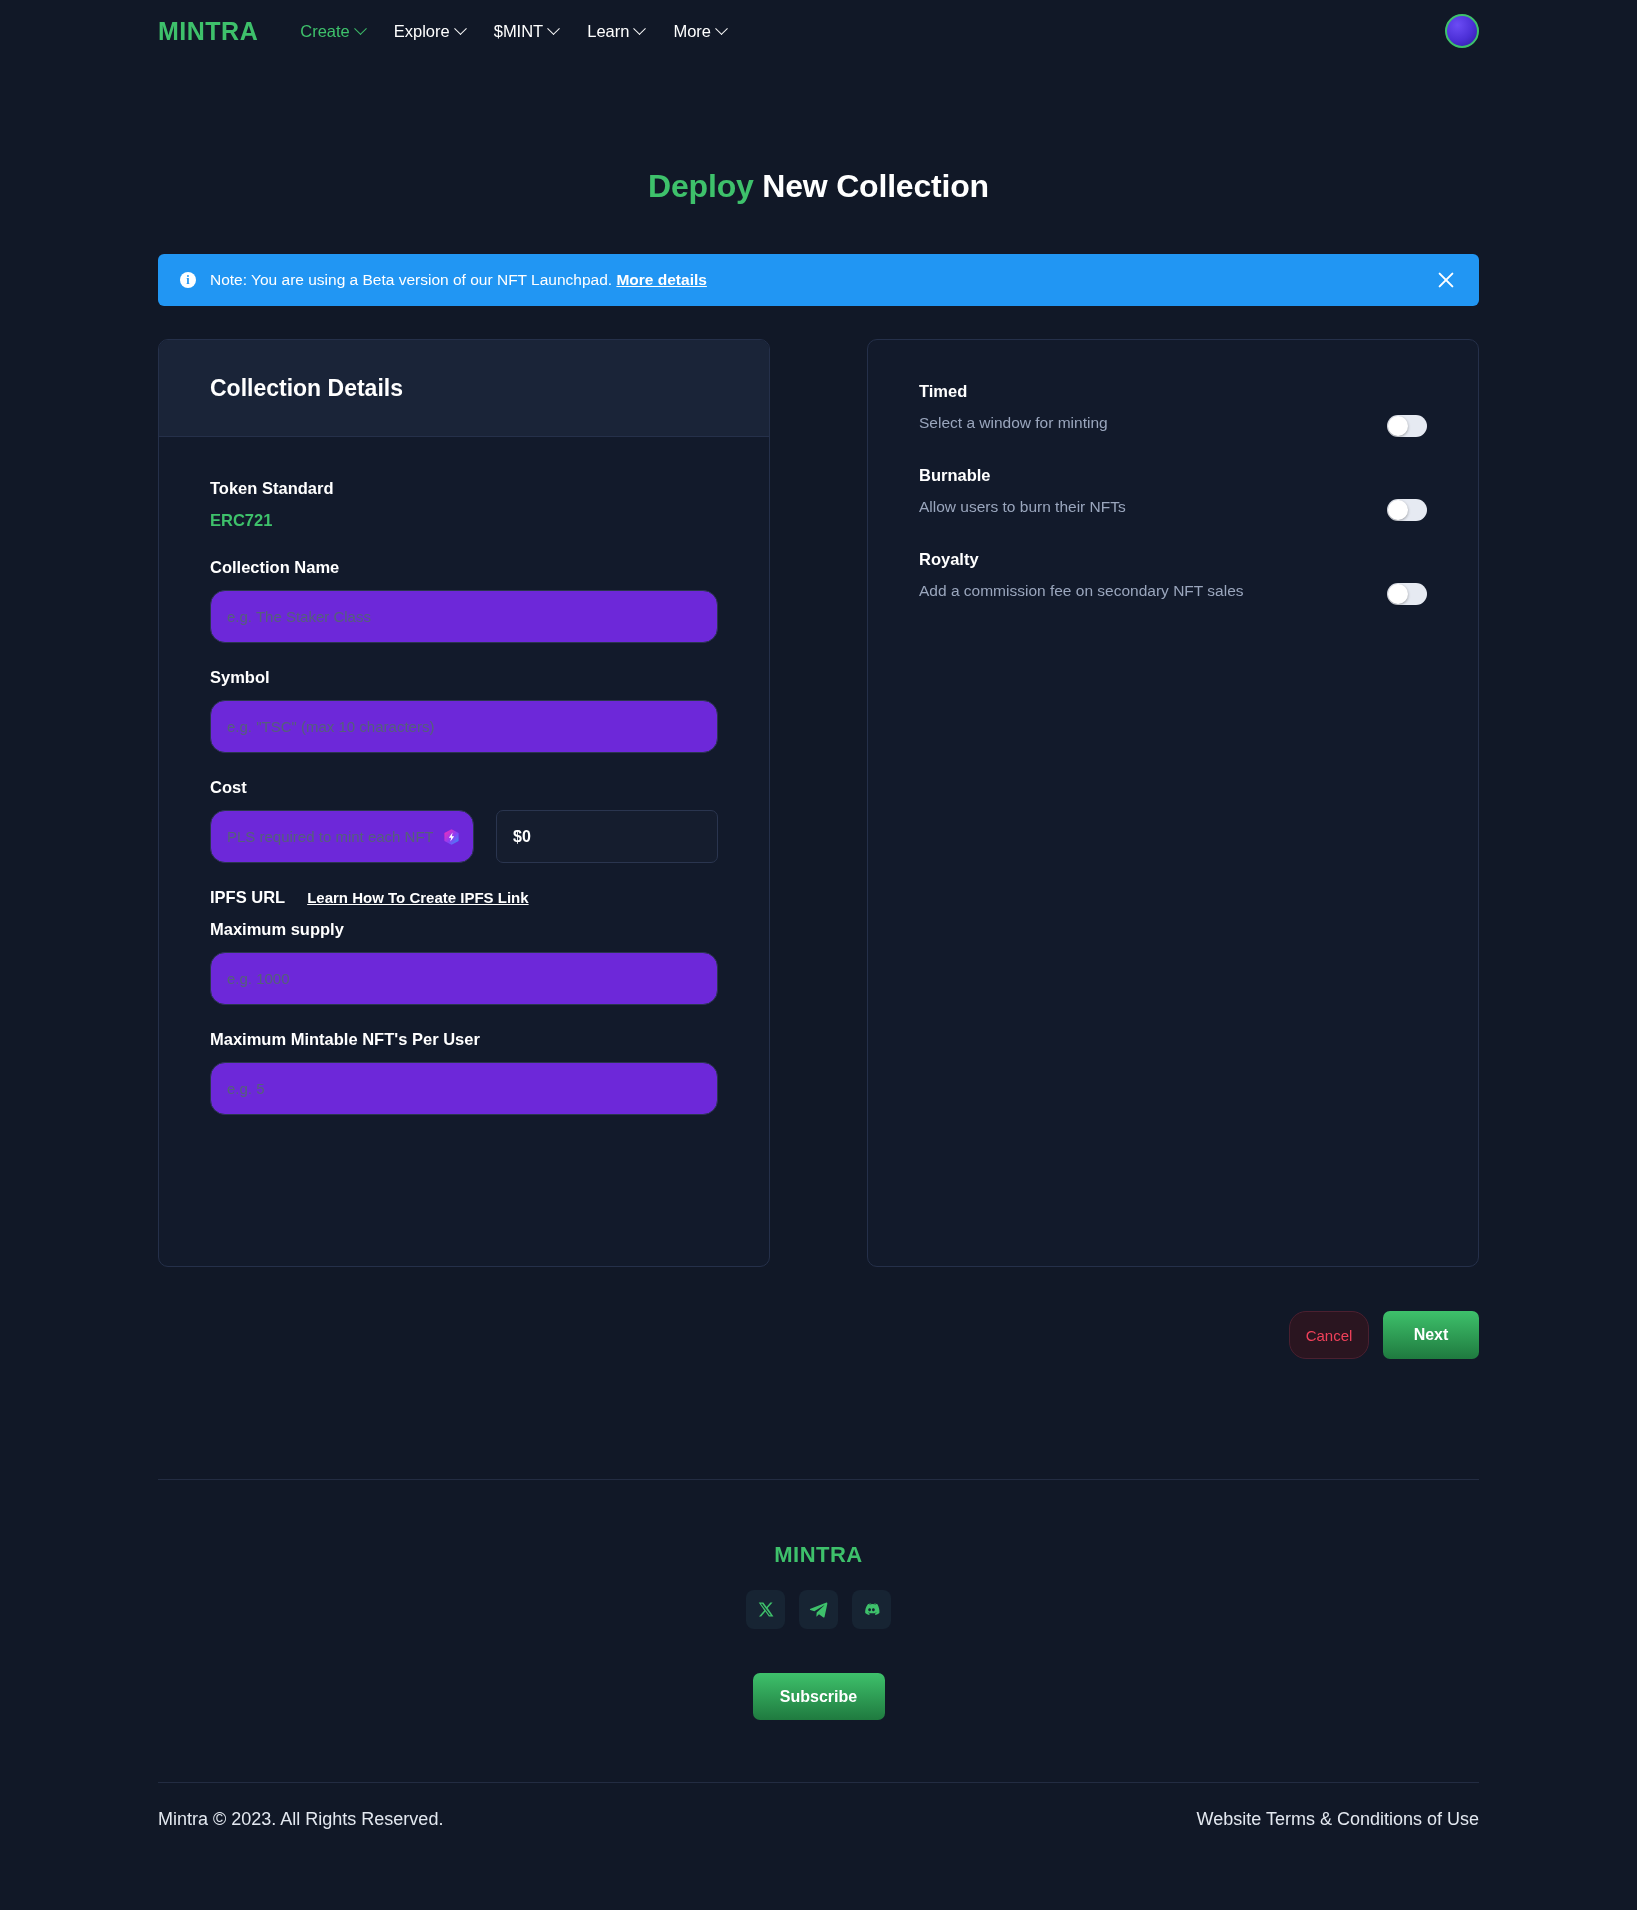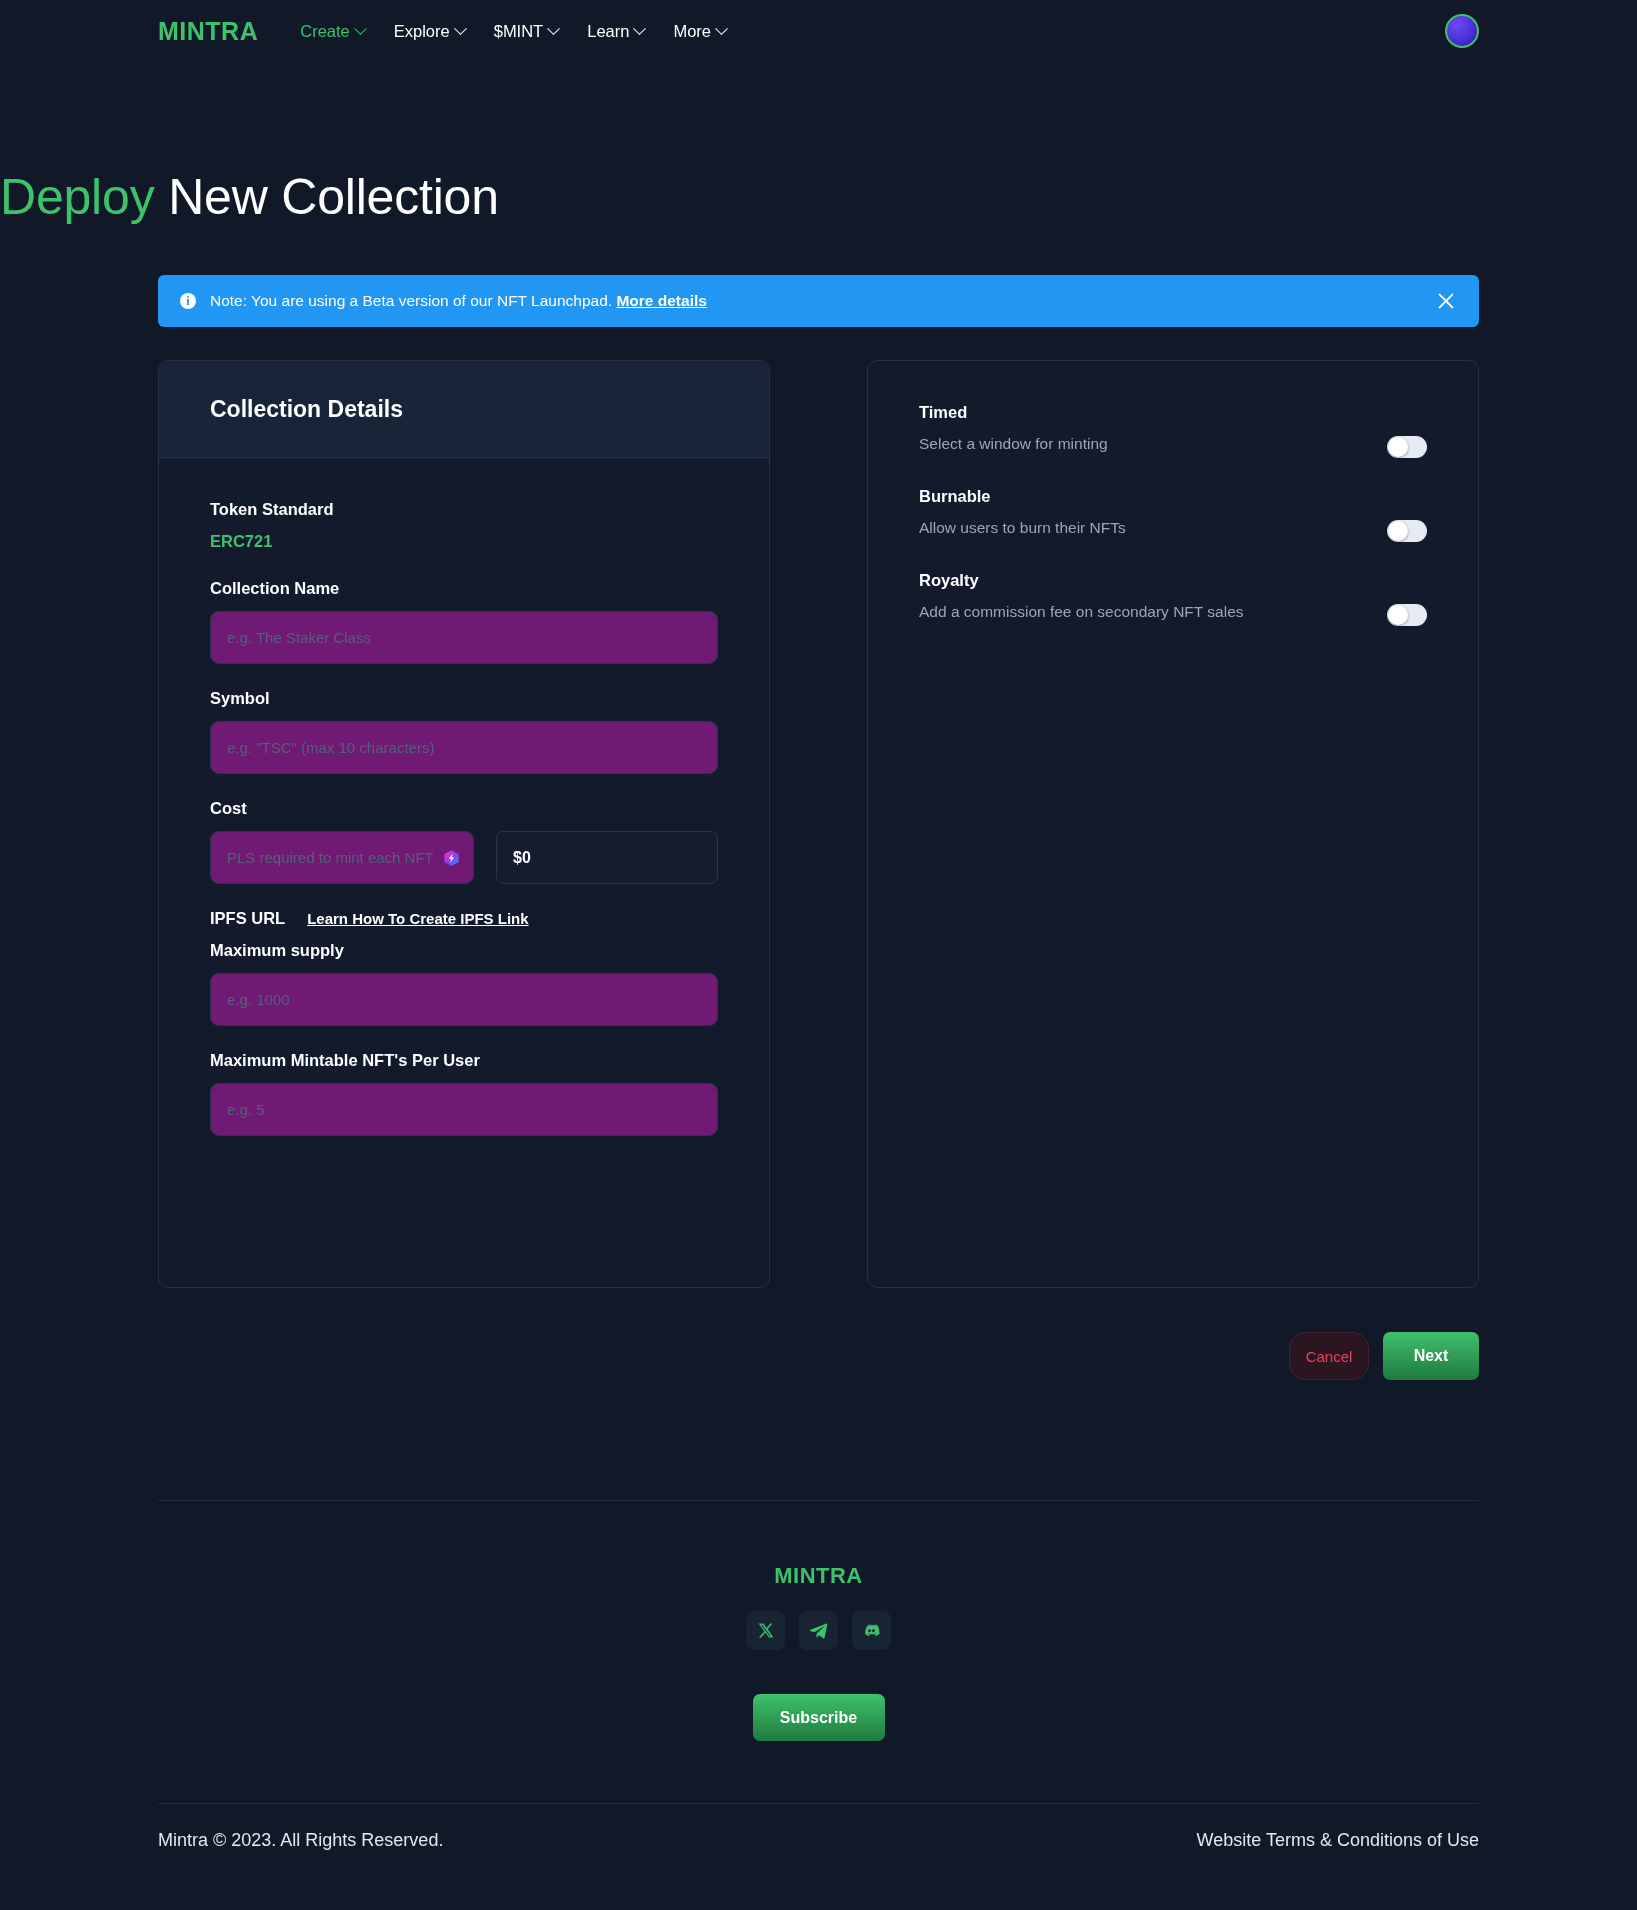--- a/index.html
+++ b/index.html
@@ -50,24 +50,24 @@
     margin-left: auto;
     width: 34px; height: 34px;
     border-radius: 50%;
     background: radial-gradient(circle at 35% 30%, #6b4cf5 0%, #4b2fd6 55%, #2b1a9e 100%);
     border: 2px solid #3ec16b;
     cursor: pointer;
   }
 
   
   .page-title {
-    text-align: left;
+    text-align: center;
     margin-top: 106px;
-    font-size: 50px;
-    font-weight: 400;
+    font-size: 32px;
+    font-weight: 700;
     color: #ffffff;
     letter-spacing: -0.2px;
   }
   .page-title .accent { color: #3ec16b; }
 
   
   .notice {
     margin: 49px 158px 0 158px;
     height: 52px;
     background: #2196f3;
@@ -139,23 +139,23 @@
   }
   .token-value {
     color: #3ec16b;
     font-size: 16.5px;
     font-weight: 700;
     margin-bottom: 28px;
   }
   .input {
     width: 100%;
     height: 53px;
-    background: #701a75;
+    background: #6d28d9;
     border: 1px solid #2a354f;
-    border-radius: 9px;
+    border-radius: 15px;
     color: #cfd6e4;
     font-size: 15px;
     padding: 12px 16px;
     font-family: "Liberation Sans", sans-serif;
     outline: none;
     margin-bottom: 25px;
   }
   .input::placeholder { color: #55607a; }
   .cost-row { display: flex; gap: 22px; margin-bottom: 25px; }
   .cost-wrap { position: relative; flex: 1 1 0; }

